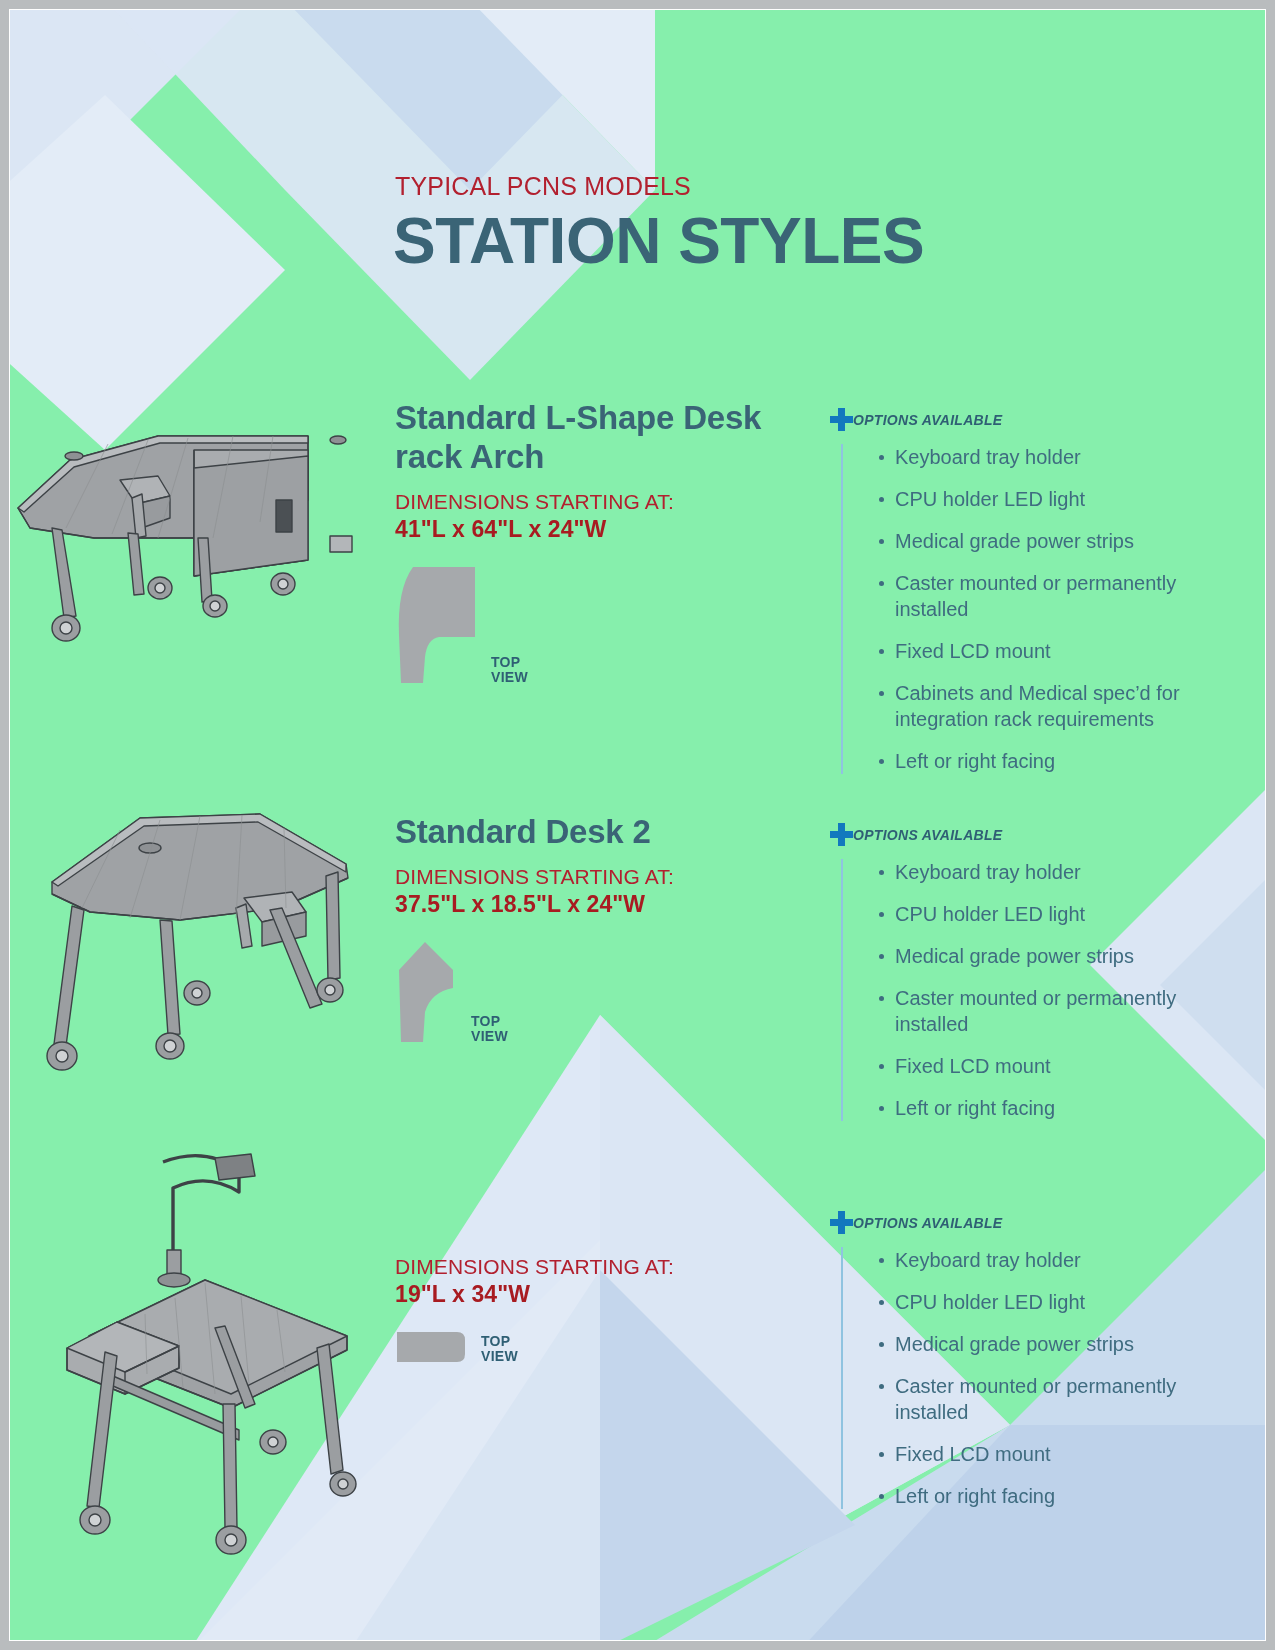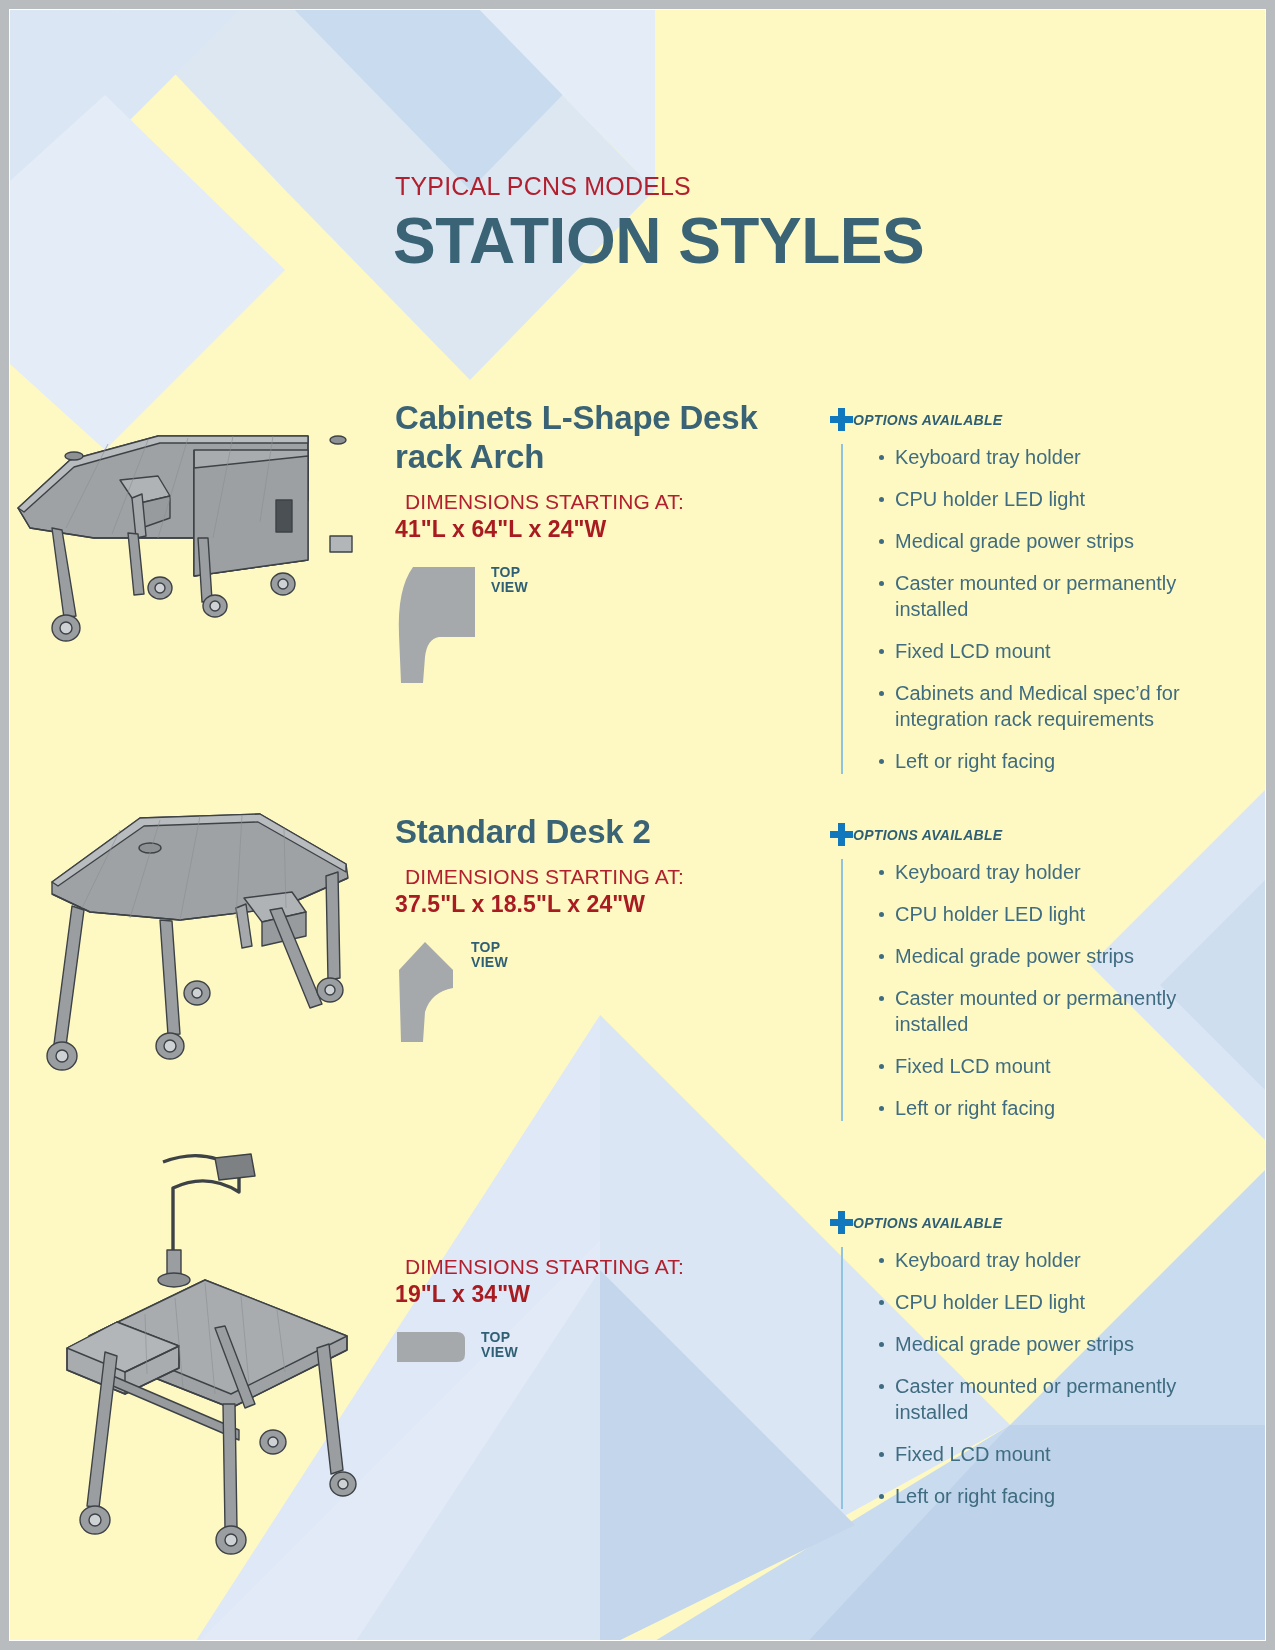--- a/index.html
+++ b/index.html
@@ -5,21 +5,21 @@
   html,body{margin:0;padding:0;}
   body{
     width:1275px;height:1650px;
     background:#ffffff;
     font-family:"Liberation Sans", sans-serif;
     overflow:hidden;
   }
   .page{
     position:relative;
     width:1275px;height:1650px;
-    background:#fef9c3;
+    background:#86efac;
     overflow:hidden;
   }
   
   .bg{position:absolute;inset:0;overflow:hidden;z-index:0;}
   .bg svg{display:block;}
 
   
   .frame{
     position:absolute;inset:0;
     border:9px solid #b9bcbe;
@@ -51,28 +51,28 @@
 
   
   .section{position:absolute;}
   .sec-title{
     color:#3a6476;font-weight:bold;
     font-size:33px;line-height:39px;
     letter-spacing:-.2px;
   }
   .dim-label{
     color:#b2202f;font-size:21px;line-height:26px;
-    margin-top:13px;letter-spacing:.1px;margin-left:10px;
+    margin-top:13px;letter-spacing:.1px;
   }
   .dim-value{
     color:#a81b21;font-size:23px;line-height:28px;
     font-weight:bold;letter-spacing:.1px;
   }
 
-  .topview-wrap{display:flex;align-items:flex-start;margin-top:22px;}
+  .topview-wrap{display:flex;align-items:flex-end;margin-top:22px;}
   .topview-label{
     color:#2f5f74;font-weight:bold;font-size:14px;
     line-height:15px;margin-left:14px;letter-spacing:.3px;
   }
   .tv-shape{flex:0 0 auto;}
 
   
   .options{position:absolute;}
   .opt-head{display:flex;align-items:center;}
   .plus-icon{width:23px;height:23px;position:relative;flex:0 0 auto;}
@@ -181,21 +181,21 @@
             <path d="M180,50 L150,150"></path>
               <path d="M225,48 L205,150"></path>
             <path d="M265,48 L252,134"></path>
           </g>
         </g>
       </svg>
     </div>
 
     <div class="section" style="left:395px;top:398px;width:420px;">
       <div class="sec-title">
-        <span>Cabinets L-Shape Desk</span><br>
+        <span>Standard L-Shape Desk</span><br>
         <span>rack Arch</span>
       </div>
       <div class="dim-label">DIMENSIONS STARTING AT:</div>
       <div class="dim-value">41"L x 64"L x 24"W</div>
       <div class="topview-wrap">
         <svg class="tv-shape" width="82" height="120" viewBox="0 0 82 120">
           <path d="M18,2 H80 V72 H44 Q32,74 30,92 L28,118 H6 L4,70 Q2,24 18,2 Z" fill="#a6a9ac"></path>
         </svg>
         <div class="topview-label">
           <span>TOP</span><br>

